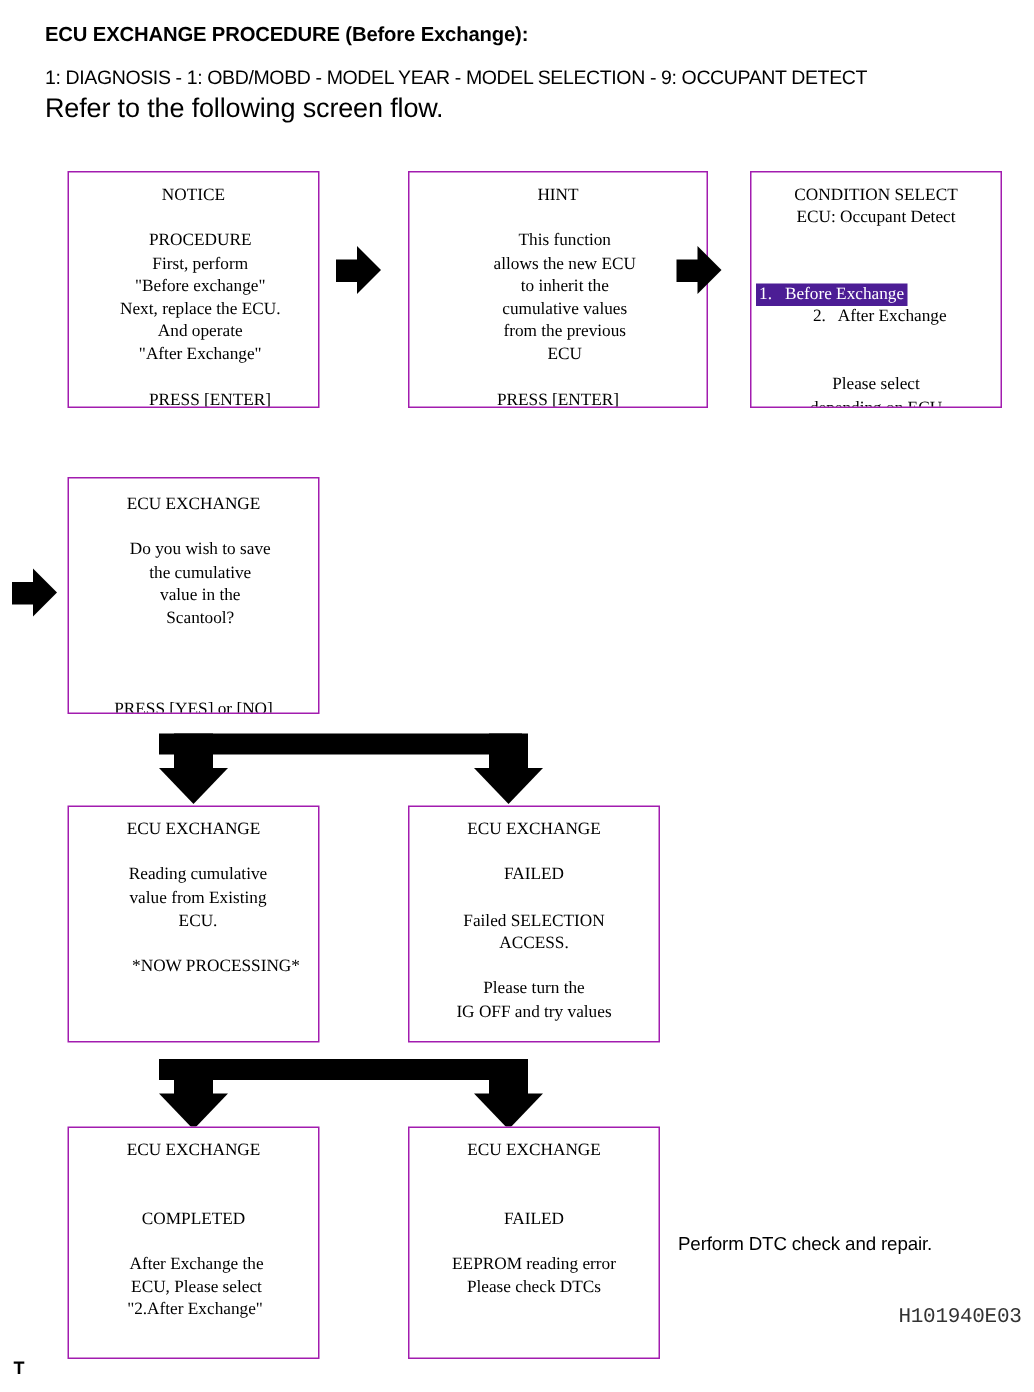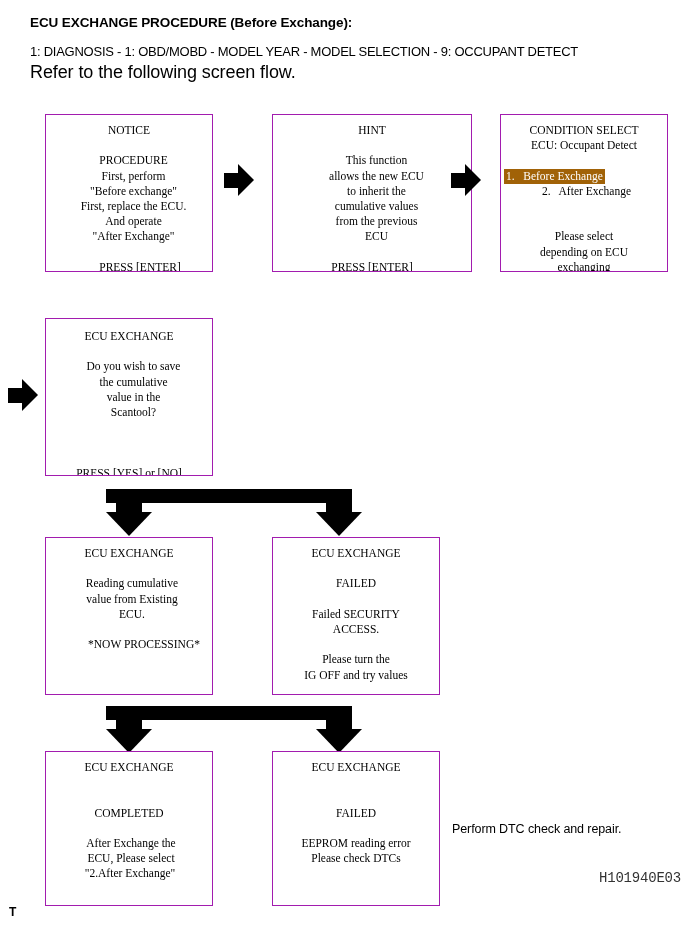--- a/index.html
+++ b/index.html
@@ -70,24 +70,25 @@
     position: absolute;
     left: 0;
     right: 0;
     top: 0;
   }
   .pad-l { padding-left: 9px; }
   .pad-r { padding-right: 6px; }
 
   
   .hilite {
-    background: #a16207;
+    background: #4c1d95;
     color: #ffffff;
     display: block;
     white-space: pre;
+    margin-top: 20px;
   }
 
   
   .arrow-right {
     position: absolute;
     width: 0; height: 0;
   }
   .arrow-right .shaft {
     position: absolute;
     background: #000000;
@@ -155,21 +156,21 @@
 <div class="path-line">1: DIAGNOSIS - 1: OBD/MOBD - MODEL YEAR - MODEL SELECTION - 9: OCCUPANT DETECT</div>
 <div class="refer-line">Refer to the following screen flow.</div>
 
 <div class="screen" style="left:45px; top:114px; width:168px; height:158px;">
   <div class="inner" style="top:8px;">
     <div class="line ctr">NOTICE</div>
     <div class="line blank">&nbsp;</div>
     <div class="line lft pad-l">PROCEDURE</div>
     <div class="line lft pad-l">First, perform</div>
     <div class="line lft pad-l">"Before exchange"</div>
-    <div class="line lft pad-l">First, replace the ECU.</div>
+    <div class="line lft pad-l">Next, replace the ECU.</div>
     <div class="line lft pad-l">And operate</div>
     <div class="line lft pad-l">"After Exchange"</div>
     <div class="line blank">&nbsp;</div>
     <div class="line ctr pad-r" style="padding-left:28px;">PRESS [ENTER]</div>
 
   </div>
 </div>
 
 <div class="arrow-right" style="left:224px; top:164px; width:34px; height:32px;">
   <div class="shaft" style="left:0; top:9px; width:15px; height:15px;"></div>
@@ -257,21 +258,21 @@
     <div class="line ctr" style="padding-left:30px;">*NOW PROCESSING*</div>
   </div>
 </div>
 
 <div class="screen" style="left:272px; top:537px; width:168px; height:158px;">
   <div class="inner" style="top:8px;">
     <div class="line ctr">ECU EXCHANGE</div>
     <div class="line blank">&nbsp;</div>
     <div class="line ctr">FAILED</div>
     <div class="line blank">&nbsp;</div>
-    <div class="line ctr">Failed SECURITY</div>
+    <div class="line ctr">Failed SELECTION</div>
     <div class="line ctr">ACCESS.</div>
     <div class="line blank">&nbsp;</div>
     <div class="line ctr">Please turn the</div>
     <div class="line ctr">IG OFF and try values</div>
     <div class="line blank">&nbsp;</div>
 
   </div>
 </div>
 
 <div>

